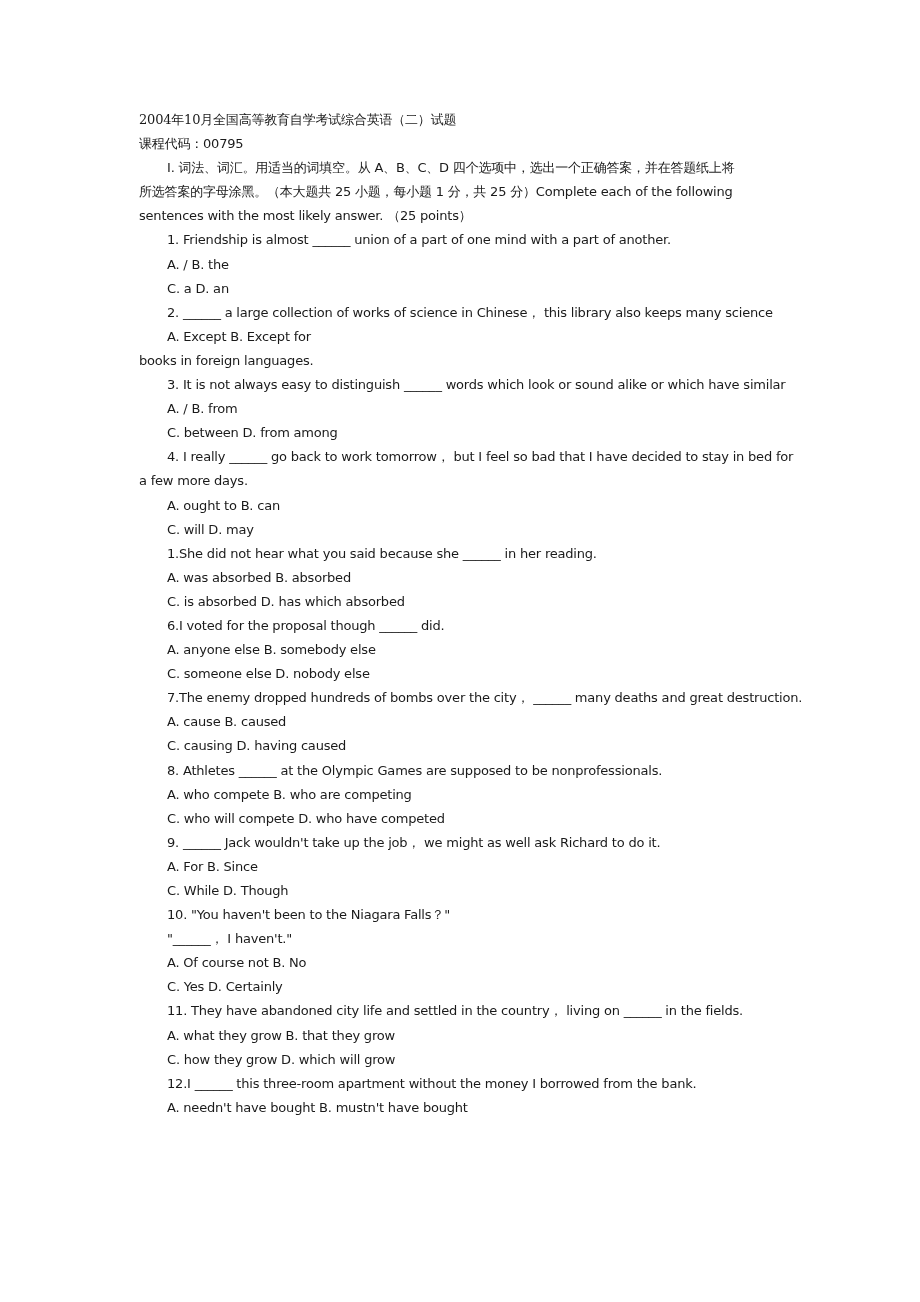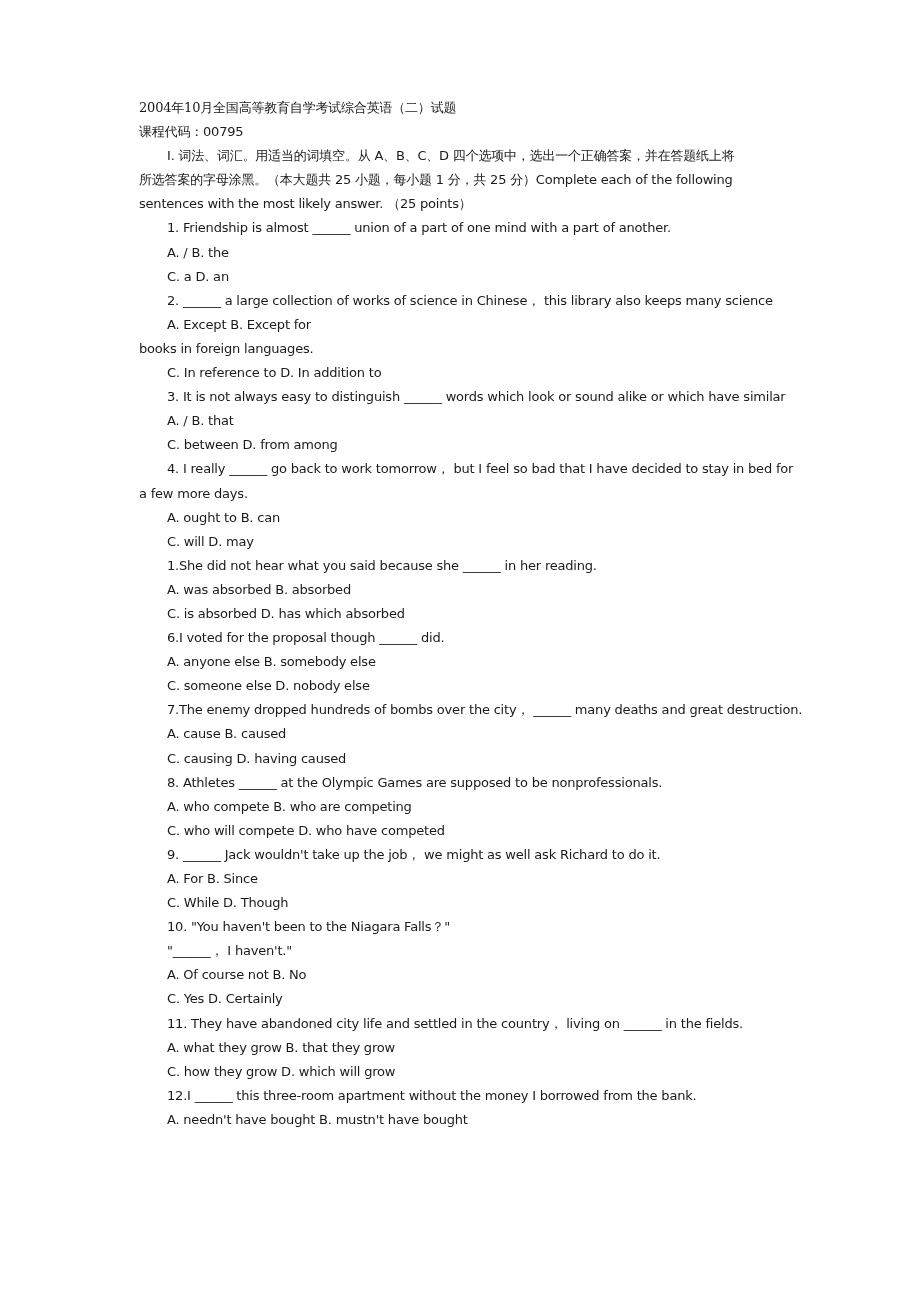--- a/index.html
+++ b/index.html
@@ -1,41 +1,40 @@
 <!DOCTYPE html>
 <html><head>
 <meta charset="utf-8">
 <style>
   html, body { margin: 0; padding: 0; background: #ffffff; }
   body { width: 920px; height: 1302px; position: relative; overflow: hidden;
          font-family: "DejaVu Sans", "Liberation Sans", sans-serif; color: #1a1a1a; }
-  .page { position: absolute; left: 139px; top: 96px; width: 662px; }
+  .page { position: absolute; left: 139px; top: 108px; width: 662px; }
   .line { font-size: 13px; line-height: 24.1px; height: 24.1px; white-space: nowrap; letter-spacing: -0.2px; }
   .indent { padding-left: 28px; }
   .title { font-family: "DejaVu Serif", "Liberation Serif", serif; }
 </style>
 </head>
 <body>
 
 <div class="page">
   <div class="line title">2004年10月全国高等教育自学考试综合英语（二）试题</div>
   <div class="line">课程代码：00795</div>
   <div id="lines">
       <div class="line indent">I. 词法、词汇。用适当的词填空。从 A、B、C、D 四个选项中，选出一个正确答案，并在答题纸上将</div>
       <div class="line">所选答案的字母涂黑。（本大题共 25 小题，每小题 1 分，共  25 分）Complete each of the following</div>
       <div class="line">sentences with the most likely answer. （25 points）</div>
       <div class="line indent">1. Friendship is almost ______ union of a part of one mind with a part of another.</div>
       <div class="line indent">A. / B. the</div>
       <div class="line indent">C. a D. an</div>
       <div class="line indent">2. ______ a large collection of works of science in Chinese，   this library also keeps many science</div>
       <div class="line indent">A. Except B. Except for</div>
       <div class="line">books in foreign languages.</div>
-      <div class="line indent">C. In reference to D. In addition to</div>
       <div class="line indent">3. It is not always easy to distinguish ______ words which look or sound alike or which have similar</div>
-      <div class="line indent">A. / B. that</div>
+      <div class="line indent">A. / B. from</div>
       <div class="line indent">C. between D. from among</div>
       <div class="line indent">4. I really ______ go back to work tomorrow，   but I feel so bad that I have decided to stay in bed for</div>
       <div class="line">a few more days.</div>
       <div class="line indent">A. ought to B. can</div>
       <div class="line indent">C. will D. may</div>
       <div class="line indent">1.She did not hear what you said because she ______ in her reading.</div>
       <div class="line indent">A. was absorbed B. absorbed</div>
       <div class="line indent">C. is absorbed D. has which absorbed</div>
       <div class="line indent">6.I voted for the proposal though ______ did.</div>
       <div class="line indent">A. anyone else B. somebody else</div>

